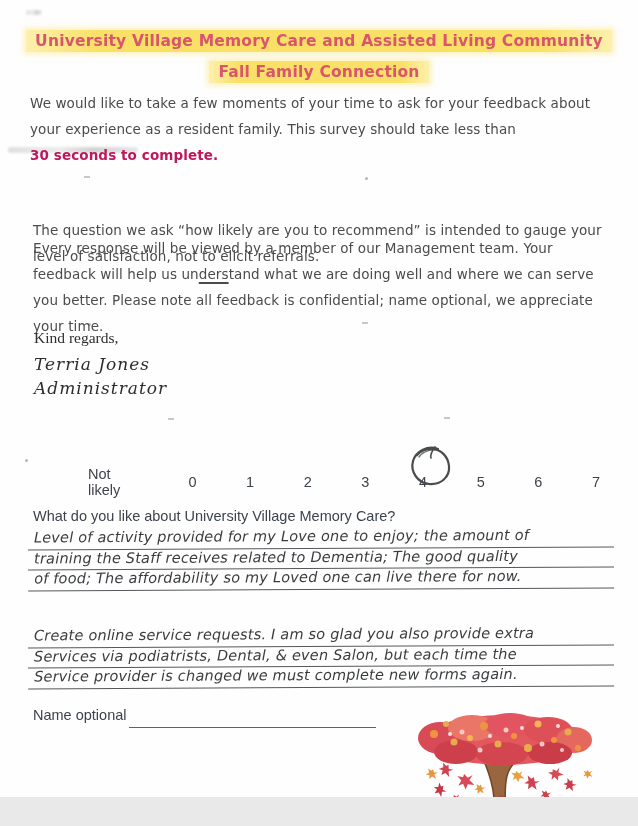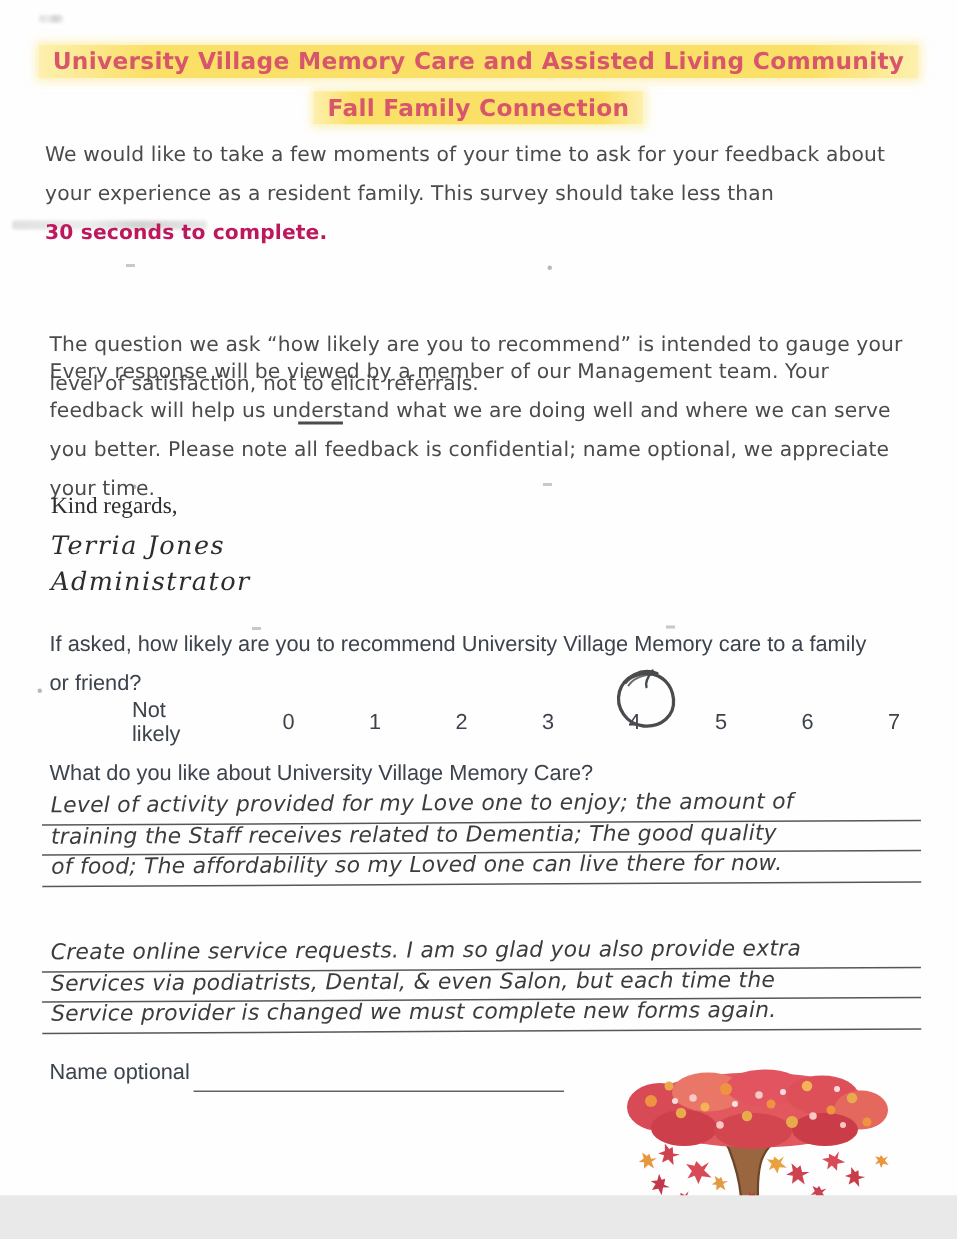--- a/index.html
+++ b/index.html
@@ -66,21 +66,20 @@
   <div class="abs comic" style="top:177px;left:33px;width:580px;margin-top:40px;">The question we ask “how likely are you to recommend” is intended to gauge your level of satisfaction, not to elicit referrals.</div>
 
   <div class="abs comic" style="top:235px;left:33px;width:580px;">
     <span>Every response will be viewed by a member of our Management team. Your feedback will help us un</span><span class="part-underline">ders</span><span>tand what we are doing well and where we can serve you better. Please note all feedback is confidential; name optional, we appreciate your time.</span>
   </div>
 
   <div class="abs serif" style="top:329px;left:34px;">Kind regards,</div>
   <div class="abs script" style="top:354px;left:34px;">Terria Jones</div>
   <div class="abs script" style="top:378px;left:34px;">Administrator</div>
 
-  <div class="abs quest" style="top:417px;left:33px;width:555px;">If asked, how likely are you to recommend University Village Memory care to a family or friend?</div>
 
   <div class="abs scale-row" style="top:466px;left:88px;">
     <span style="margin-right:8px;">Not likely</span>
     <span class="scale-num">0</span>
     <span class="scale-num">1</span>
     <span class="scale-num">2</span>
     <span class="scale-num">3</span>
     <span class="scale-num">4</span>
     <span class="scale-num">5</span>
     <span class="scale-num">6</span>

